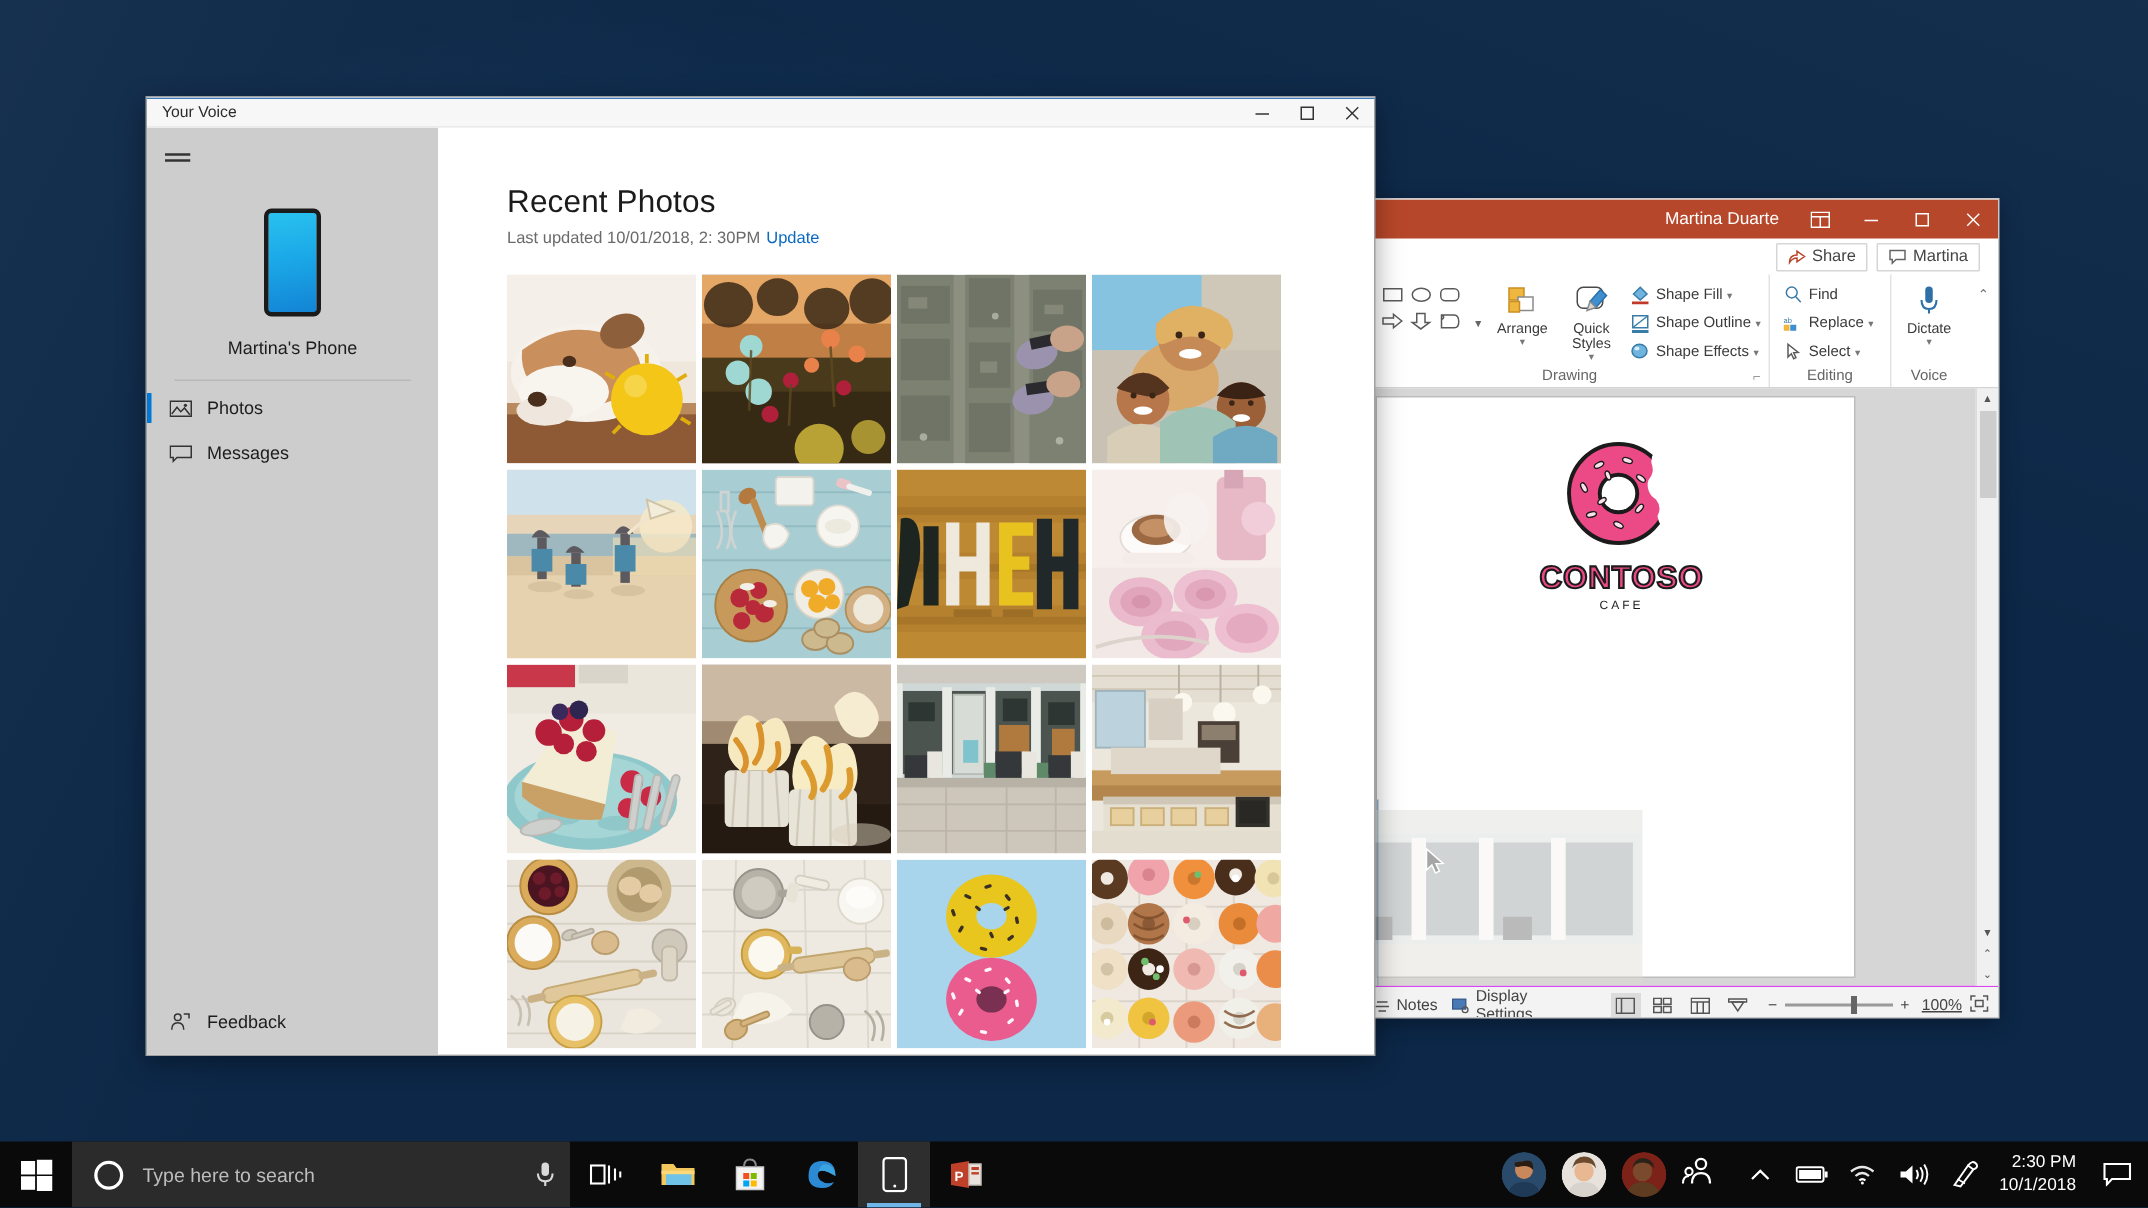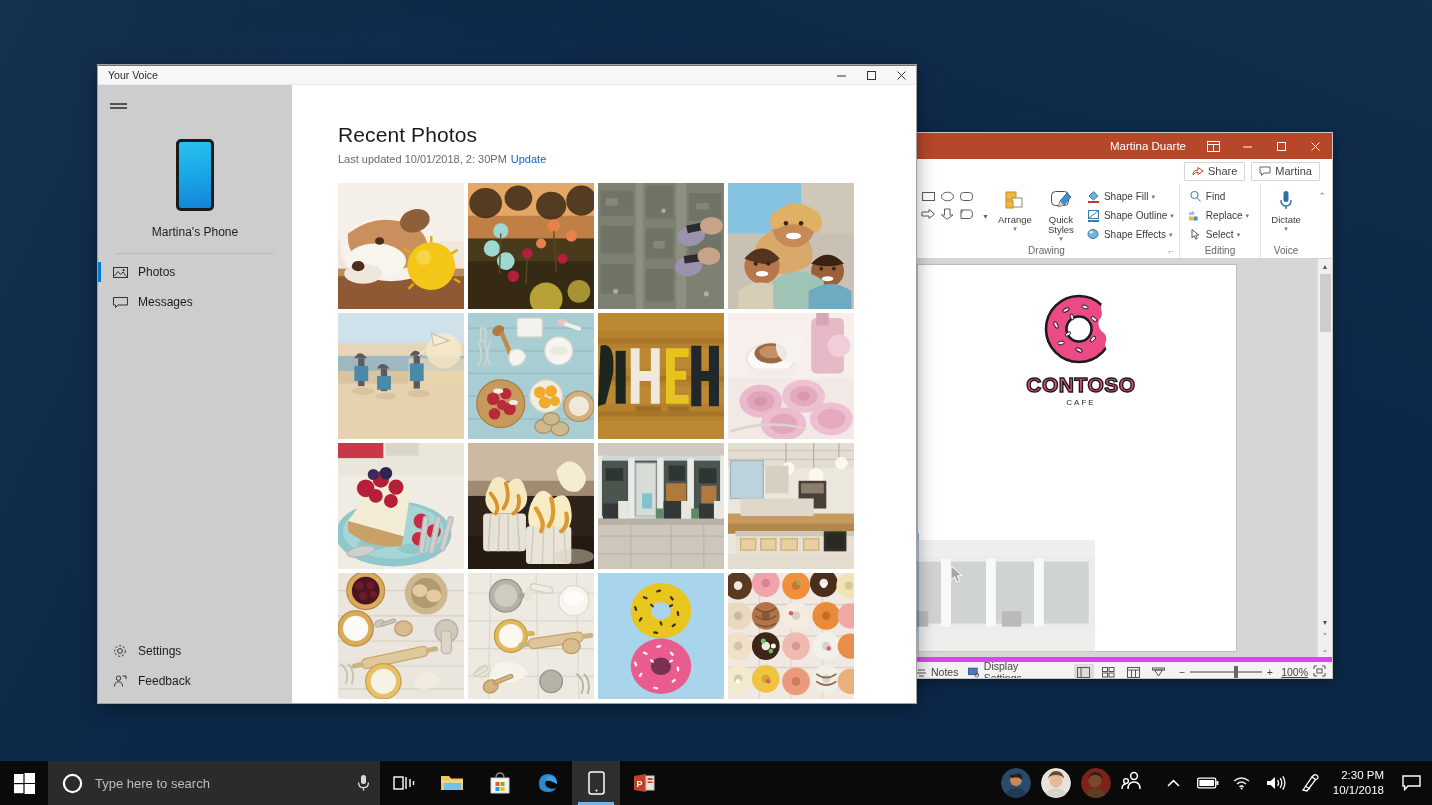--- a/index.html
+++ b/index.html
@@ -103,21 +103,21 @@
   
   #drag-ghost {
     position: absolute; left: -25px; top: 275px; width: 202px; height: 130px;
     opacity: 0.42; pointer-events:none;
   }
   #drag-ghost .ph { width:100%; height:100%; }
   #drop-guide { position:absolute; left: 0px; top: 268px; width:1px; height:150px; background:#2e74b5; opacity:.55;}
   #cursor { position:absolute; left: 57px; top: 25px; z-index: 5; }
 
   #ppt-status {
-    height: 25px; background: #f3f3f3; border-top: 5px solid #d946ef;
+    height: 25px; background: #f3f3f3; border-top: 1px solid #d946ef;
     display: flex; align-items: center; font-size: 10.5px; color: #444; padding: 0 6px; gap: 10px;
   }
   .st-item { display:flex; align-items:center; gap:4px; }
   .view-btns { display:flex; gap: 5px; margin-left: 14px; }
   .view-btn { width:20px; height:17px; display:flex; align-items:center; justify-content:center; }
   .view-btn.active { background:#dcdcdc; }
   .zoom-wrap { display:flex; align-items:center; gap:5px; margin-left:auto; }
   .zoom-track { width: 72px; height:2px; background:#9a9a9a; position:relative; }
   .zoom-thumb { position:absolute; left: 44px; top:-5px; width:4px; height:12px; background:#666; }
   .zoom-pct { min-width: 30px; text-align:right;text-decoration:underline; }
@@ -578,29 +578,20 @@
       <div class="nav-item">
         <span class="nav-ic">
           <svg width="15" height="13" viewBox="0 0 15 13">
               <path d="M0.5 1.5 H14.5 V9 H5 L2.5 11.5 V9 H0.5 Z" fill="none" stroke="#333"></path>
             </svg>
         </span>
         <span>Messages</span>
       </div>
 
       <div id="phone-bottom">
-        <div class="nav-item">
-          <span class="nav-ic">
-            <svg width="14" height="14" viewBox="0 0 14 14">
-                <circle cx="7" cy="7" r="2.4" fill="none" stroke="#333"></circle>
-                <circle cx="7" cy="7" r="5.3" fill="none" stroke="#333" stroke-dasharray="2.2 1.7"></circle>
-              </svg>
-          </span>
-          <span>Settings</span>
-        </div>
         <div class="nav-item">
           <span class="nav-ic">
             <svg width="14" height="13" viewBox="0 0 14 13">
                 <circle cx="5.5" cy="3.2" r="2.2" fill="none" stroke="#333"></circle>
                 <path d="M1.5 11.5 Q1.5 6.8 5.5 6.8 Q9.5 6.8 9.5 11.5" fill="none" stroke="#333"></path>
                 <path d="M9.5 1 H13 V4" fill="none" stroke="#333"></path>
               </svg>
           </span>
           <span>Feedback</span>
         </div>

